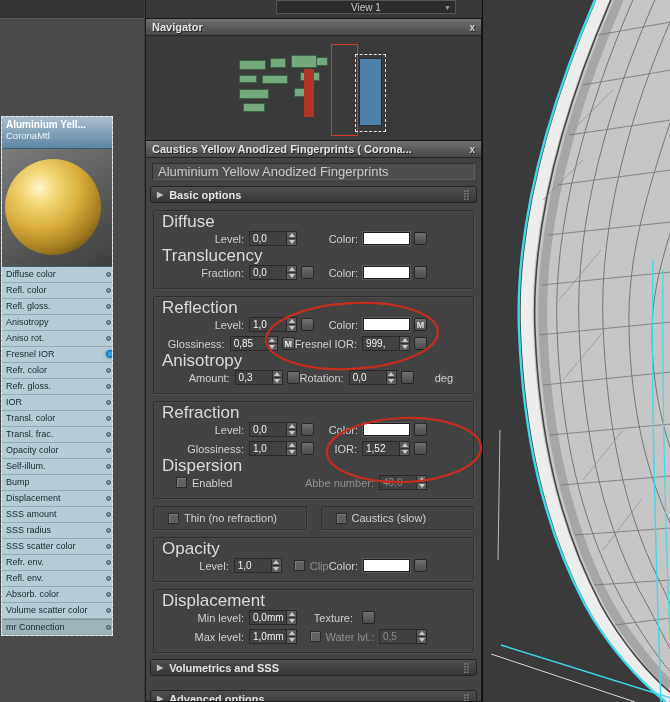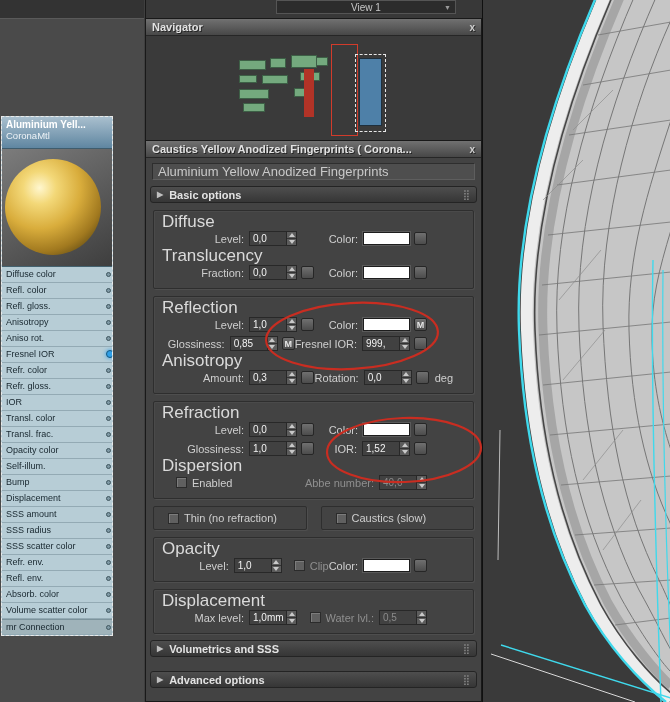--- a/index.html
+++ b/index.html
@@ -67,21 +67,21 @@
   .sarrows i + i{border-top:1px solid #333}
   .sarrows i.up::after{content:"";border-left:3px solid transparent;border-right:3px solid transparent;border-bottom:4px solid #c9c9c9}
   .sarrows i.dn::after{content:"";border-left:3px solid transparent;border-right:3px solid transparent;border-top:4px solid #c9c9c9}
   .gray .sval{color:#8b8b8b}
   .mapbtn{min-width:13px;width:13px;height:13px;margin-left:4px;background:linear-gradient(#707070,#4c4c4c);border:1px solid #262626;border-radius:2px;
     color:#e6e6e6;font-size:9px;font-weight:bold;display:flex;align-items:center;justify-content:center;flex:none}
   .mapbtn.pull-left{margin-right:52px}
   .swatch{width:47px;height:13px;background:#fff;border:1px solid #1d1d1d;outline:1px solid #5a5a5a;flex:none}
   .cb{width:11px;height:11px;background:#606060;border:1px solid #2b2b2b;box-shadow:inset 1px 1px 0 rgba(255,255,255,.18);margin-right:5px;flex:none}
   .graytext{color:#8f8f8f}
-  .unit{margin-left:6px;margin-right:-26px}
+  .unit{margin-left:21px;margin-right:-26px}
   .boxrow{display:flex;gap:14px;margin:7px 7px 0}
   .minibox{flex:1;border:1px solid #2e2e2e;border-radius:2px;padding:5px 8px 5px 14px;display:flex;align-items:center;
     font-size:11px;color:#cfcfcf;box-shadow:1px 1px 0 rgba(255,255,255,.06)}
 
   
   #viewport{position:absolute;left:482px;top:0;width:188px;height:702px;background:#3a3a3a;border-left:1px solid #101010}
   
   #anno{position:absolute;left:0;top:0;z-index:40;pointer-events:none}
 </style>
 </head>
@@ -339,20 +339,32 @@
       <span class="cb" style="margin-left:12px"></span>
       <span class="graytext">Clip</span>
       <span class="l2">Color:</span>
       <span class="swatch" style="background: rgb(255, 255, 255);"></span>
       <span class="mapbtn"></span>
     </div>
   </div>
 
   <div class="gbox">
     <div class="h">Displacement</div>
+    <div class="row">
+      <span class="l1">Min level:</span>
+      <span class="spin">
+        <span class="sval">0,0mm</span>
+        <span class="sarrows">
+            <i class="up"></i>
+            <i class="dn"></i>
+          </span>
+      </span>
+      <span class="l2">Texture:</span>
+      <span class="mapbtn pull-left"></span>
+    </div>
     <div class="row">
       <span class="l1">Max level:</span>
       <span class="spin">
         <span class="sval">1,0mm</span>
         <span class="sarrows">
             <i class="up"></i>
             <i class="dn"></i>
           </span>
       </span>
       <span class="flex1"></span>

